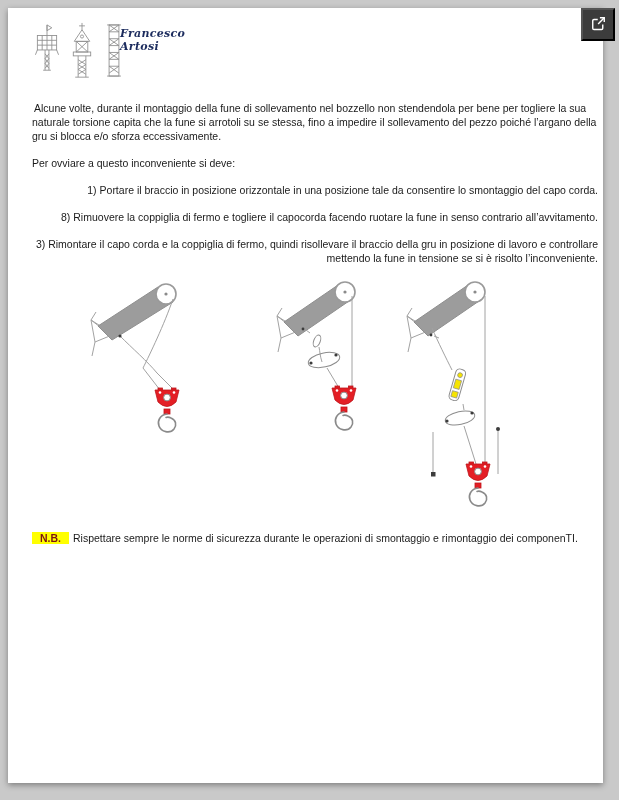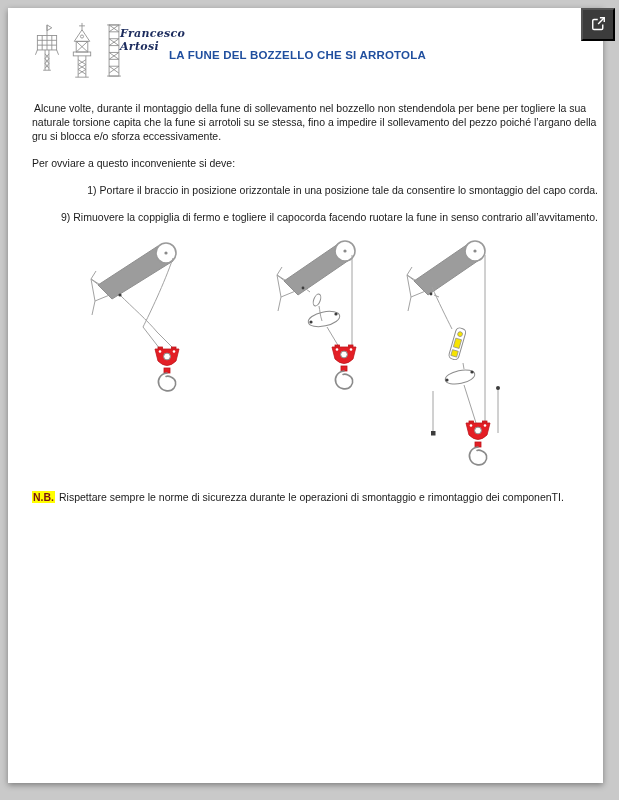--- a/index.html
+++ b/index.html
@@ -41,21 +41,21 @@
   .piece{fill:#fff;stroke:#8c8c8c;stroke-width:1;}
   .sw-case{fill:#fff;stroke:#8c8c8c;stroke-width:1;}
   .sw-yellow{fill:var(--swivel-yellow,#f6e400);stroke:#8c8c8c;stroke-width:.7;}
   .hb-red{fill:var(--hook-red,#e41e25);stroke:#bd141b;stroke-width:.8;}
   .hb-eye{fill:#fff;stroke:#8a8a8a;stroke-width:1;}
   .hb-dot{fill:#fff;}
   .hb-hook{fill:none;stroke:#8a8a8a;stroke-width:1.6;stroke-linecap:round;}
   
   p.alt{margin-top:14px;margin-bottom:12px;}
   .hl{background:var(--nb-highlight,#ffff00);color:var(--nb-text-color,#7a1414);
-      font-weight:bold;padding:0 1px;margin-right:4px;}
+      font-weight:bold;padding:0 8px;margin-right:4px;}
 </style>
 </head>
 <body>
 
 <div class="viewer">
 
   <button class="expand-btn" title="">
     <span>
       <svg width="17" height="17" viewBox="0 0 18 18">
         <path d="M13.5 10v4a1.3 1.3 0 0 1-1.3 1.3H4.2A1.3 1.3 0 0 1 2.9 14V6a1.3 1.3 0 0 1 1.3-1.3h4" stroke="#fff" fill="none" stroke-width="1.5"></path>
@@ -103,28 +103,28 @@
                 <path d="M5,3 L15,10 M15,3 L5,10 M5,17 L15,24 M15,17 L5,24 M5,31 L15,38 M15,31 L5,38 M5,45 L15,52 M15,45 L5,52"></path>
                 <path d="M3,3 H17 M3,55 H17"></path>
               </g>
             </svg>
           </span>
         </div>
         <div class="brand">
           <div>Francesco</div>
           <div>Artosi</div>
         </div>
-        <div class="title">LA FUNE DEL BOZZELLO CHE SI ARROTOLA</div>
       </div>
 
       <div class="textwrap">
         <p class="intro">Alcune volte, durante il montaggio della fune di sollevamento nel bozzello non stendendola per bene per togliere la sua naturale torsione capita che la fune si arrotoli su se stessa, fino a impedire il sollevamento del pezzo poiché l’argano della gru si blocca e/o sforza eccessivamente.</p>
         <p>Per ovviare a questo inconveniente si deve:</p>
         <p class="step">1) Portare il braccio in posizione orizzontale in una posizione tale da consentire lo smontaggio del capo corda.</p>
-        <p class="step">9) Rimuovere la coppiglia di fermo e togliere il capocorda facendo ruotare la fune in senso contrario all’avvitamento.</p>
+        <p class="step">8) Rimuovere la coppiglia di fermo e togliere il capocorda facendo ruotare la fune in senso contrario all’avvitamento.</p>
+        <p class="step">3) Rimontare il capo corda e la coppiglia di fermo, quindi risollevare il braccio della gru in posizione di lavoro e controllare mettendo la fune in tensione se si è risolto l’inconveniente.</p>
       </div>
 
       <div class="figures">
 
         <div class="fig fig1">
           <svg width="105" height="158" viewBox="0 0 105 158">
             <path class="truss" d="M10,47 L1,40 M1,40 L5,62 L22,55 M1,40 L20,52 M5,62 L2,76 M6,32 L1,40"></path>
             <polygon class="boom" points="8,46 68,7 83,22 22,60"></polygon>
             <circle class="pulley" cx="76" cy="14" r="10"></circle>
             <circle class="pdot" cx="76" cy="14" r="1.6"></circle>

